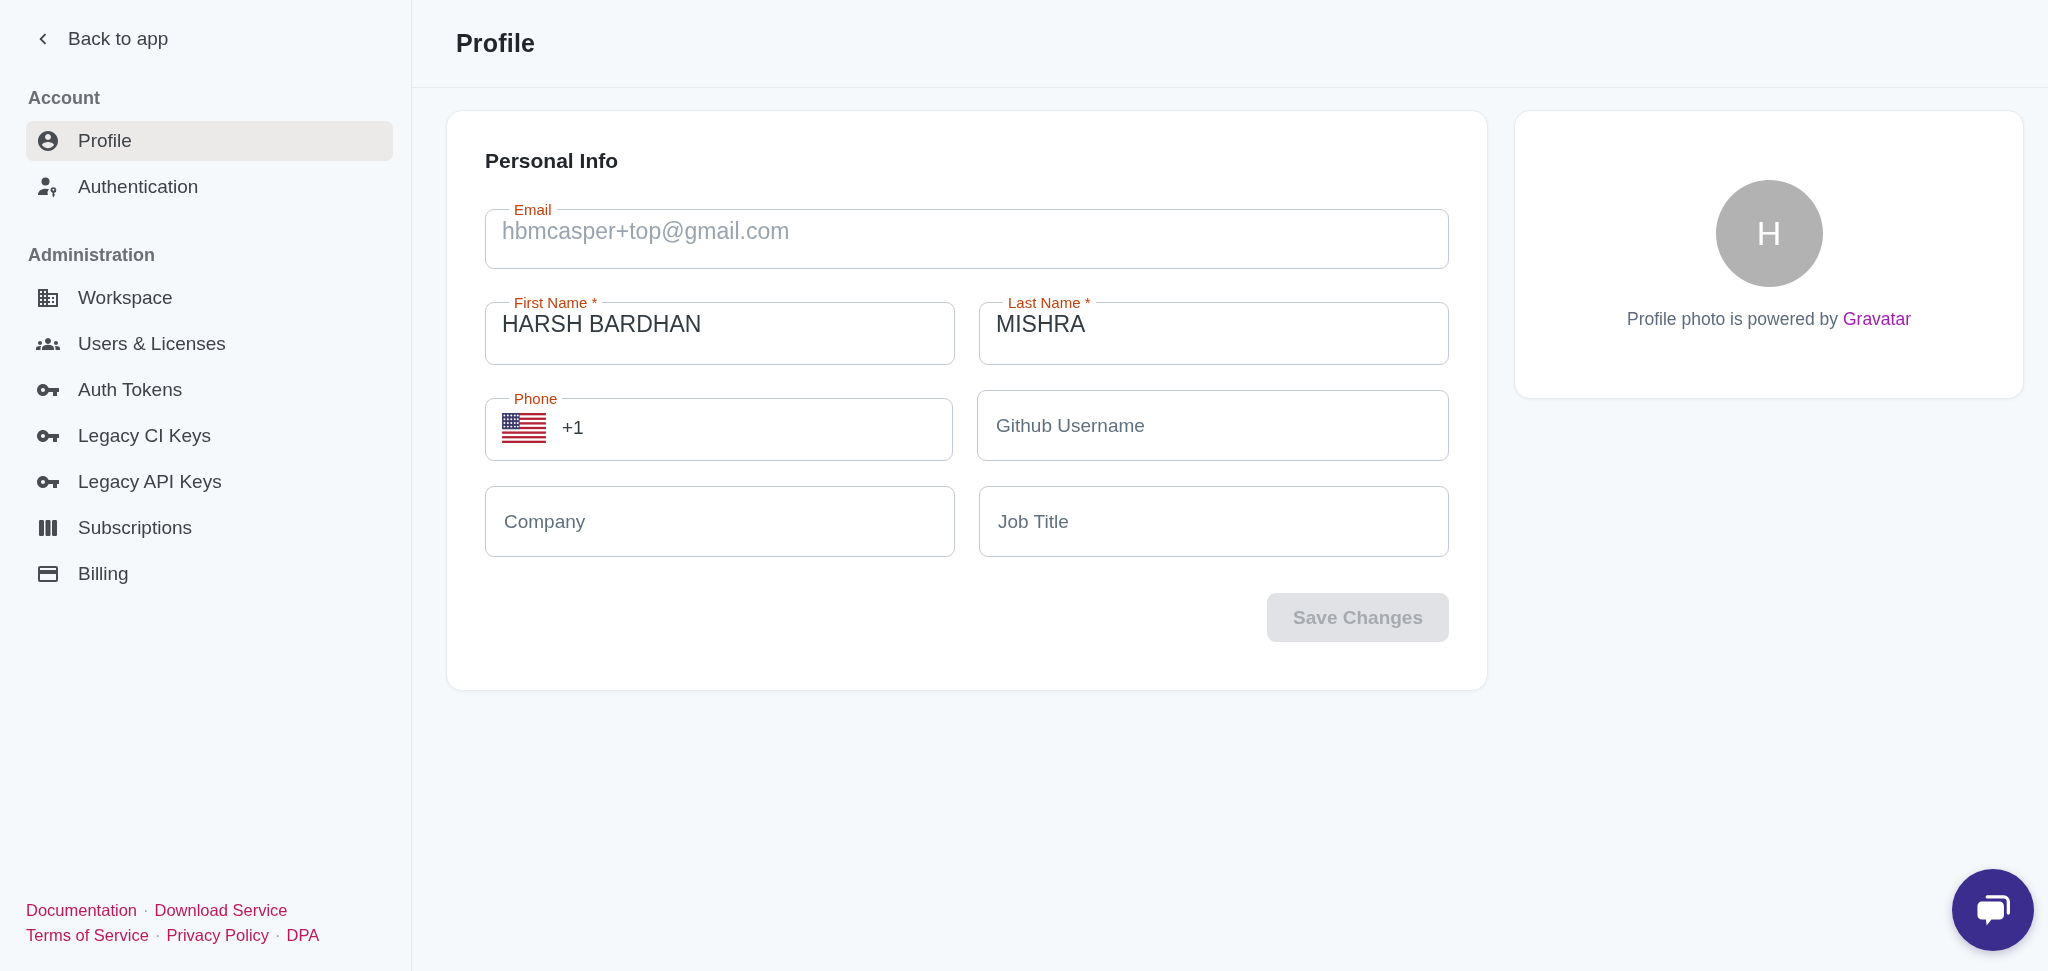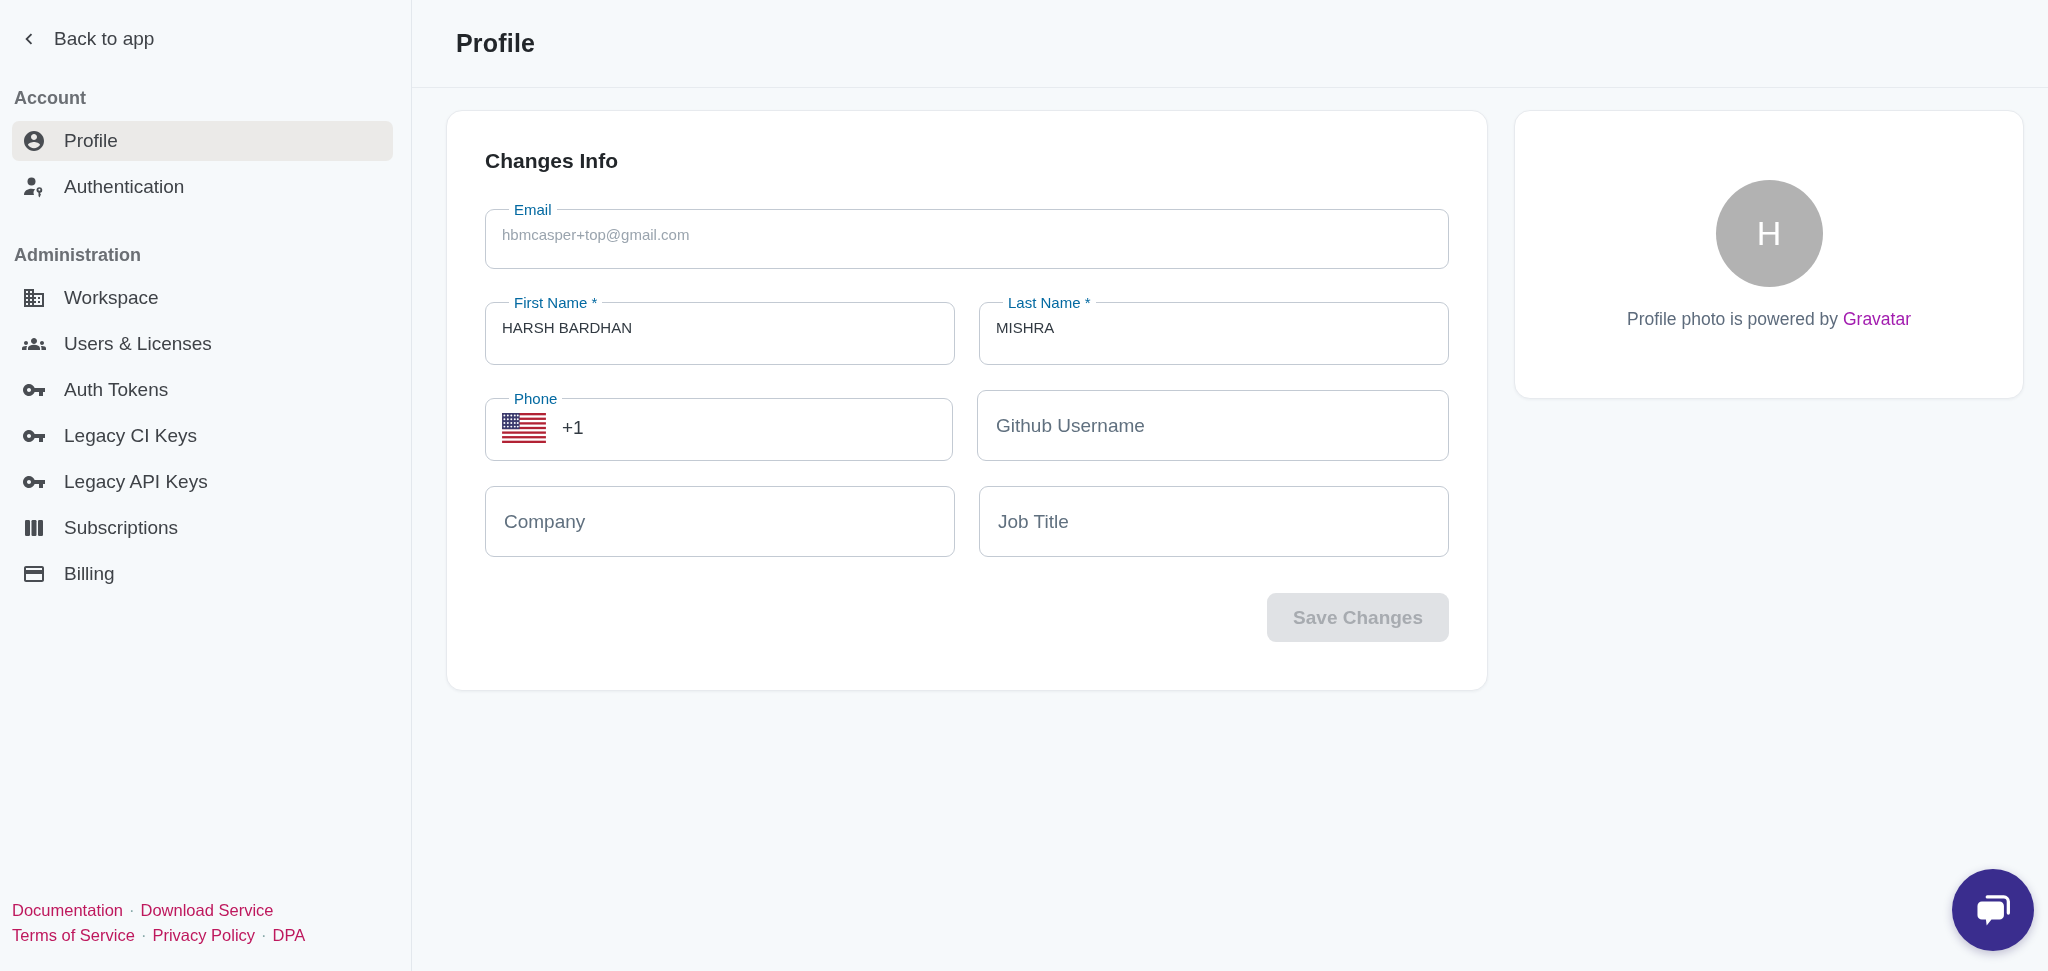--- a/index.html
+++ b/index.html
@@ -2,21 +2,21 @@
 <html><head>
 <meta charset="utf-8">
 <style>
   * { margin:0; padding:0; box-sizing:border-box; }
   html,body { width:2048px; height:971px; font-family:"Liberation Sans", sans-serif; }
   body { background:#f6f9fb; display:flex; overflow:hidden; color:#3e4247; }
 
   
   .sidebar { width:412px; min-width:412px; height:100%; background:#f6f9fb;
              border-right:1px solid #e3e8ed; display:flex; flex-direction:column;
-             padding:24px 18px 22px 12px; }
+             padding:24px 18px 22px 26px; }
   .back-btn { display:flex; align-items:center; gap:14px; cursor:pointer;
               font-size:19px; font-weight:500; color:#3e4247; padding:4px 0 4px 6px; }
   .back-btn svg { width:22px; height:22px; fill:#3e4247; }
   .section-label { font-size:18px; font-weight:700; color:#6b6f74; margin:34px 0 12px 2px; }
   .section-label.second { margin-top:32px; }
   .nav-item { display:flex; align-items:center; gap:18px; height:40px; border-radius:7px;
               padding:0 12px 0 10px; font-size:19px; color:#3e4247; cursor:pointer;
               margin:0 0 6px 0; }
   .nav-item.selected { background:#ebeae8; }
   .nav-item svg { width:24px; height:24px; fill:#494d52; flex:none; }
@@ -35,23 +35,23 @@
           box-shadow:0 1px 3px rgba(20,40,60,.05); }
   .personal-card { width:1042px; padding:38px 38px 24px 38px; }
   .personal-title { font-size:21px; font-weight:700; color:#22262a; margin-bottom:28px; }
 
   .field-row { display:flex; gap:24px; margin-bottom:25px; }
   .field-row > * { flex:1; }
 
   fieldset.mfield { border:1px solid #c3cad3; border-radius:9px; height:71px;
                     padding:0 16px; background:#fff; }
   fieldset.mfield.tall { height:68px; }
-  fieldset.mfield legend { font-size:15px; color:#0369a1; padding:0 5px; margin-left:7px; }
-  fieldset.mfield input { border:none; outline:none; width:100%; font-size:15px;
-                          color:#323a42; background:transparent; margin-top:8px;
+  fieldset.mfield legend { font-size:15px; color:#c2410c; padding:0 5px; margin-left:7px; }
+  fieldset.mfield input { border:none; outline:none; width:100%; font-size:23px;
+                          color:#323a42; background:transparent; margin-top:0;
                           font-family:"Liberation Sans", sans-serif; }
   fieldset.mfield input.muted { color:#9aa4ae; }
 
   .plainfield { border:1px solid #c3cad3; border-radius:9px; height:71px;
                 display:flex; align-items:center; padding:0 18px; background:#fff; }
   .plainfield input { border:none; outline:none; width:100%; font-size:19px;
                       color:#323a42; background:transparent;
                       font-family:"Liberation Sans", sans-serif; }
   .plainfield input::placeholder,
   fieldset.mfield input::placeholder { color:#60707f; opacity:1; }
@@ -173,21 +173,21 @@
 </aside>
 
 <main class="main">
   <div class="main-header">
     <span class="main-title">Profile</span>
   </div>
 
   <div class="content">
 
     <section class="card personal-card">
-      <h2 class="personal-title">Changes Info</h2>
+      <h2 class="personal-title">Personal Info</h2>
 
       <div class="field-row">
         <fieldset class="mfield tall">
           <legend><span>Email</span></legend>
           <input class="muted" type="text" value="hbmcasper+top@gmail.com" style="">
         </fieldset>
       </div>
 
       <div class="field-row">
         <fieldset class="mfield">

